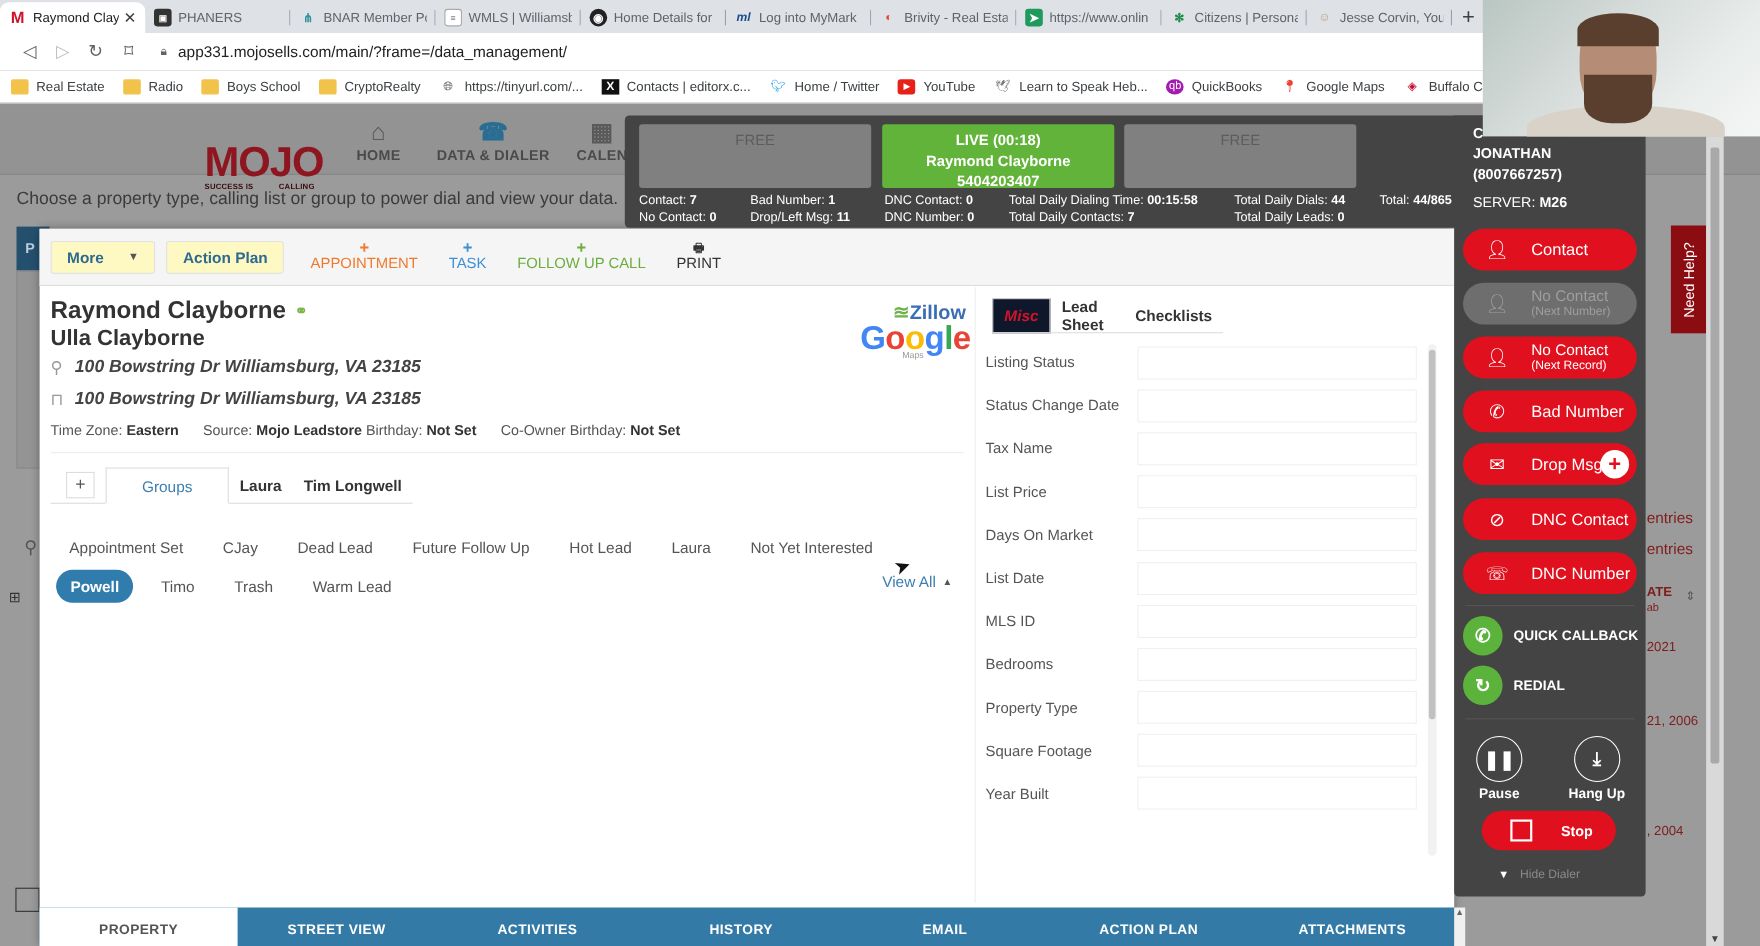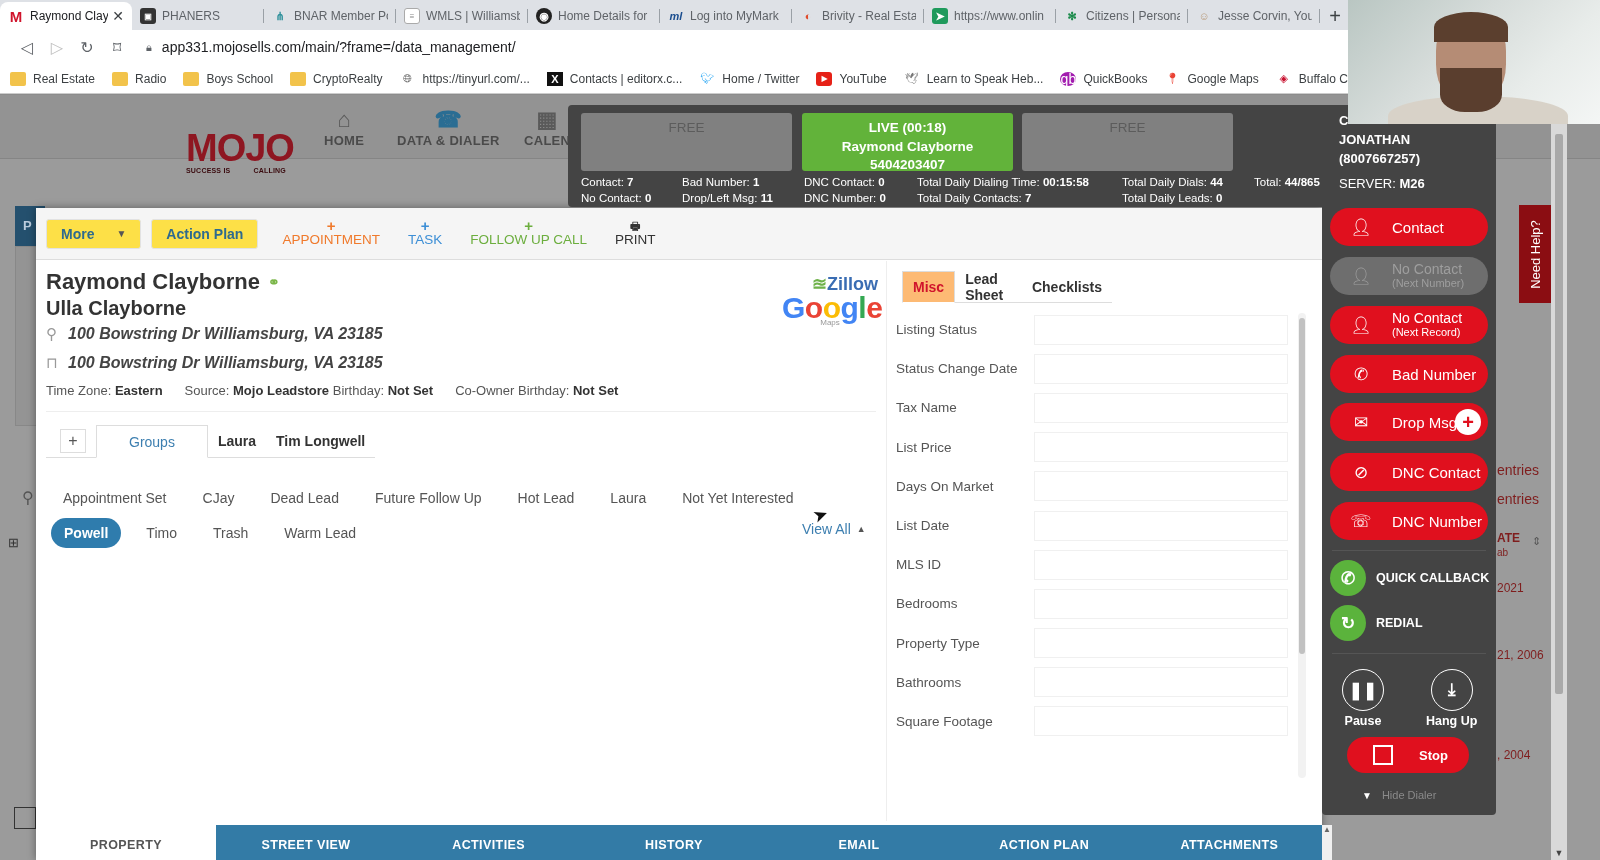--- a/index.html
+++ b/index.html
@@ -37,21 +37,21 @@
   .topnav .ico { font-size: 22px; height: 26px; color: #5a5a5a; }
   .dimtext { position: absolute; left: 15px; top: 77px; font-size: 16px; color: #3b3b3b; }
 
   .bg-panel { position: absolute; background: #8f8f8f; }
   .bg-strip { position: absolute; background: #24506e; color: #bcd; font-size: 13px; font-weight: bold; padding: 12px 8px; }
   .bg-right-text { position: absolute; font-size: 14px; color: #7f1d1d; }
 
   
   .modal { position: absolute; left: 36px; top: 208px; width: 1286px; height: 652px; background: #fff; box-shadow: 0 0 8px rgba(0,0,0,.4); }
   .toolbar { height: 52px; background: #f5f5f5; border-bottom: 1px solid #ddd; display: flex; align-items: center; padding-left: 10px; }
-  .tb-btn { height: 30px; padding: 0 14px; border: 1px solid #e2e2e2; background: #fde047; border-radius: 3px; color: #2e6a8e; font-size: 14px; font-weight: bold; display: flex; align-items: center; margin-right: 10px; }
+  .tb-btn { height: 30px; padding: 0 14px; border: 1px solid #e2e2e2; background: #fef9c3; border-radius: 3px; color: #2e6a8e; font-size: 14px; font-weight: bold; display: flex; align-items: center; margin-right: 10px; }
   .tb-btn .caret { margin-left: 22px; font-size: 10px; color: #555; }
   .tb-act { display: flex; flex-direction: column; align-items: center; margin: 0 14px; font-size: 13.5px; }
   .tb-act .plus { font-size: 15px; font-weight: bold; line-height: 12px; }
   .tb-act.appt { color: #f07a2c; }
   .tb-act.task { color: #3d8fd6; }
   .tb-act.fup { color: #6cae3e; }
   .tb-act.print { color: #333; }
 
   .left { position: absolute; left: 0; top: 53px; width: 850px; }
   .name { position: absolute; left: 10px; top: 8px; font-size: 22px; font-weight: bold; color: #333; display: flex; align-items: center; }
@@ -77,21 +77,21 @@
   .chip { height: 30px; padding: 0 9px; display: flex; align-items: center; font-size: 14px; color: #555; border-radius: 15px; white-space: nowrap; }
   .chip.sel { background: #2f7cad; color: #fff; font-weight: bold; padding: 0 13px; }
   .viewall { position: absolute; left: 766px; top: 260px; font-size: 14px; color: #3d7fb0; display: flex; align-items: center; }
   .viewall .tri { font-size: 9px; color: #555; margin-left: 6px; }
   .cursor { position: absolute; left: 777px; top: 243px; font-size: 18px; color: #111; transform: rotate(-20deg); }
 
   .vdivider { position: absolute; left: 850px; top: 53px; width: 1px; height: 560px; background: #eee; }
   .right { position: absolute; left: 850px; top: 53px; width: 436px; height: 560px; }
   .rtabs { position: absolute; left: 16px; top: 10px; display: flex; border-bottom: 1px solid #ddd; height: 32px; width: 210px; }
   .rtab { padding: 0 10px; display: flex; align-items: center; font-size: 14px; font-weight: bold; color: #333; height: 32px; }
-  .rtab.active { color: #d0142c; border: 1px solid #ddd; border-bottom: 1px solid #fff; margin-bottom: -1px; background: #fdba74; }
+  .rtab.active { color: #d0142c; border: 1px solid #ddd; border-bottom: 1px solid #fff; margin-bottom: -1px; background: #0f172a; font-style: italic; }
   .fields { position: absolute; left: 10px; top: 49px; width: 392px; }
   .field { height: 39.2px; display: flex; align-items: center; }
   .field label { width: 138px; font-size: 13.5px; color: #555; }
   .field .inp { flex: 1; height: 30px; border: 1px solid #f0f0f0; background: #fff; }
   .rscroll { position: absolute; left: 412px; top: 52px; width: 8px; height: 465px; border-radius: 4px; background: #f2f2f2; }
   .rscroll .thumb { position: absolute; left: 1px; top: 5px; width: 6px; height: 336px; border-radius: 3px; background: #c1c1c1; }
 
   .btabs { position: absolute; left: 0; top: 617px; width: 1286px; height: 36px; background: #337ba6; display: flex; }
   .btab { flex: 1; color: #fff; font-size: 12.5px; font-weight: bold; display: flex; justify-content: center; padding-top: 13px; letter-spacing: 0.4px; }
   .btab.active { background: #fff; color: #555; flex: 0 0 180px; }
@@ -228,21 +228,21 @@
     </div>
   <div class="bm">
       <span class="ic" style="background:#e62117;color:#fff;border-radius:3px;font-size:8px">▶</span>
       <span>YouTube</span>
     </div>
   <div class="bm">
       <span class="ic" style="color:#777">🕊︎</span>
       <span>Learn to Speak Heb...</span>
     </div>
   <div class="bm">
-      <span class="ic" style="background:#a21caf;color:#fff;border-radius:50%;font-size:14px">qb</span>
+      <span class="ic" style="background:#a21caf;color:#fff;border-radius:50%;font-size:10px">qb</span>
       <span>QuickBooks</span>
     </div>
   <div class="bm">
       <span class="ic" style="color:#ea4335">📍︎</span>
       <span>Google Maps</span>
     </div>
   <div class="bm">
       <span class="ic" style="color:#c8102e">◈</span>
       <span>Buffalo Chambe</span>
     </div>
@@ -263,20 +263,21 @@
     </div>
     <div class="topnav" style="left:397px">
       <span class="ico" style="color:#2a6d93">☎︎</span>
       <span>DATA &amp; DIALER</span>
     </div>
     <div class="topnav" style="left:524px">
       <span class="ico">▦</span>
       <span>CALEN</span>
     </div>
   </div>
+  <div class="dimtext">Choose a property type, calling list or group to power dial and view your data.</div>
   <div class="bg-strip" style="left:15px;top:111px;width:30px;height:40px">P</div>
   <div class="bg-panel" style="left:15px;top:151px;width:30px;height:180px;background:#949494;border:1px solid #888"></div>
   <div style="position:absolute;left:22px;top:393px;font-size:16px;color:#555">⚲</div>
   <div style="position:absolute;left:8px;top:440px;font-size:13px;color:#333">⊞</div>
   <div class="bg-right-text" style="left:1497px;top:367px">entries</div>
   <div class="bg-right-text" style="left:1497px;top:396px">entries</div>
   <div class="bg-right-text" style="left:1497px;top:436px;font-weight:bold;font-size:12px">ATE</div>
   <div class="bg-right-text" style="left:1497px;top:452px;font-size:10px">ab</div>
   <div class="bg-right-text" style="left:1532px;top:440px;font-size:11px;color:#555">⇕</div>
   <div class="bg-right-text" style="left:1497px;top:486px;font-size:12px">2021</div>
@@ -408,25 +409,25 @@
         </div>
       <div class="field">
           <label>Bedrooms</label>
           <div class="inp"></div>
         </div>
       <div class="field">
           <label>Property Type</label>
           <div class="inp"></div>
         </div>
       <div class="field">
-          <label>Bathrooms</label>
-          <div class="inp"></div>
-        </div>
-      <div class="field">
           <label>Square Footage</label>
+          <div class="inp"></div>
+        </div>
+      <div class="field">
+          <label>Year Built</label>
           <div class="inp"></div>
         </div>
     </div>
     <div class="rscroll">
         <div class="thumb"></div>
       </div>
   </div>
 
   <div class="btabs">
     <div class="btab active">PROPERTY</div>

